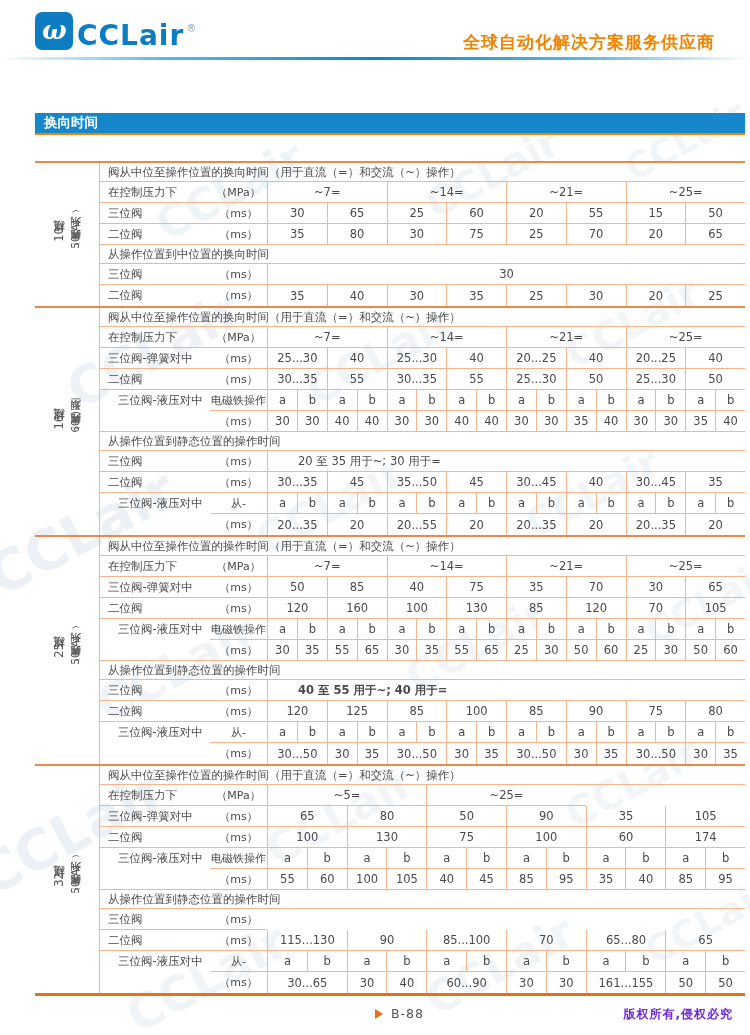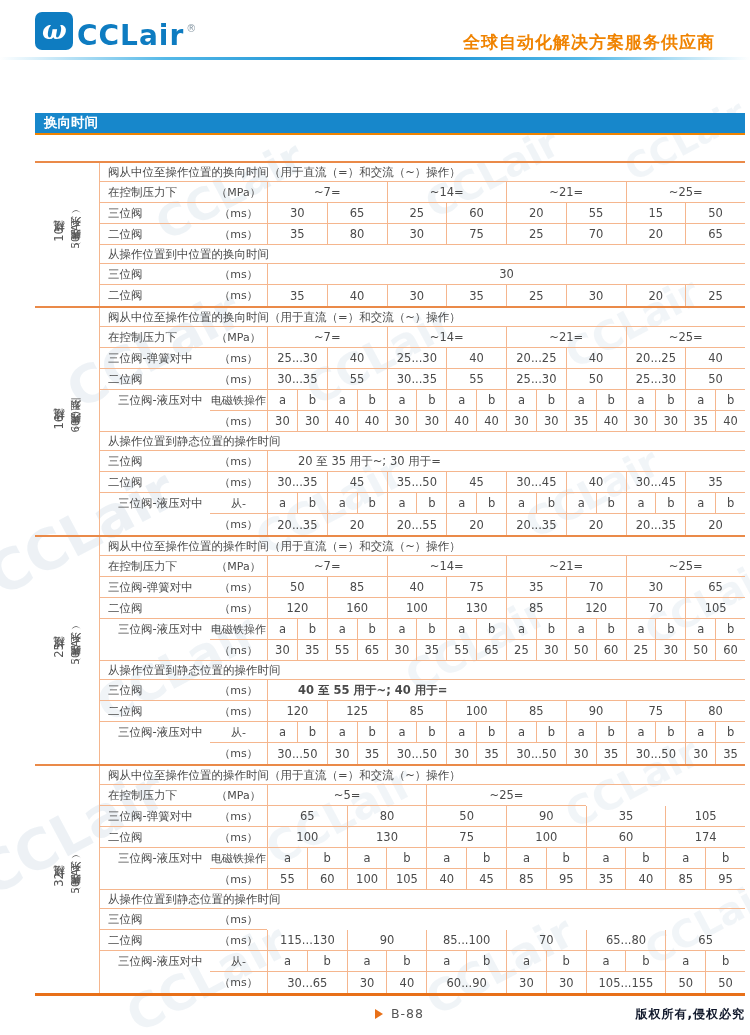--- a/index.html
+++ b/index.html
@@ -42,21 +42,21 @@
   .cell.n{justify-content:flex-start;padding-left:8px;}
   .cell.ind{padding-left:18px;}
   .cell.u{border-left:none;font-size:11px;}
   .cell.nb{border-bottom:none;}
   .cell.dl{justify-content:flex-start;padding-left:30px;}
 
   
   .footer{position:absolute;top:1006px;left:35px;width:710px;height:18px;}
   .pageno{position:absolute;left:340px;top:0;display:flex;align-items:center;color:#555;font-size:12.5px;letter-spacing:1px;}
   .tri{width:0;height:0;border-left:8px solid #e87018;border-top:5px solid transparent;border-bottom:5px solid transparent;margin-right:8px;}
-  .copyright{position:absolute;right:0;top:0;color:#0f172a;font-size:12px;font-weight:bold;letter-spacing:1px;}
+  .copyright{position:absolute;right:12px;top:0;color:#6d28d9;font-size:12px;font-weight:bold;letter-spacing:1px;}
 
   
   .wm{position:absolute;color:#9db7cd;font-weight:bold;transform:rotate(-28deg);pointer-events:none;white-space:nowrap;}
   .reg-wm{position:absolute;color:#9aa7b4;font-size:13px;pointer-events:none;}
 </style>
 </head>
 <body>
 
 <div id="page">
 
@@ -549,21 +549,21 @@
           </div>
           <div class="t-row" style="grid-template-columns: 110px 57px repeat(12, 1fr);">
             <div class="cell n"></div>
             <div class="cell u">（ms）</div>
             <div class="cell" style="grid-column: span 2;">30...65</div>
             <div class="cell">30</div>
             <div class="cell">40</div>
             <div class="cell" style="grid-column: span 2;">60...90</div>
             <div class="cell">30</div>
             <div class="cell">30</div>
-            <div class="cell" style="grid-column: span 2;">105...155</div>
+            <div class="cell" style="grid-column: span 2;">161...155</div>
             <div class="cell">50</div>
             <div class="cell">50</div>
           </div>
         </div>
       </div>
     </div>
 
   <div class="footer">
     <div class="pageno">
       <span class="tri"></span>

